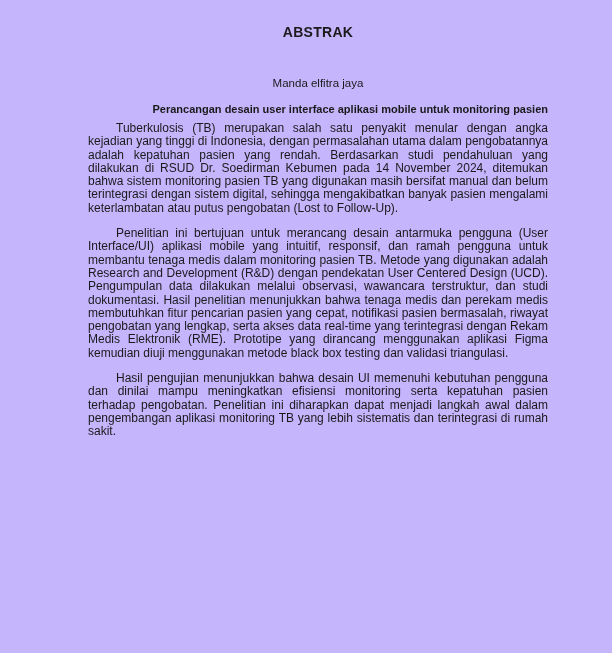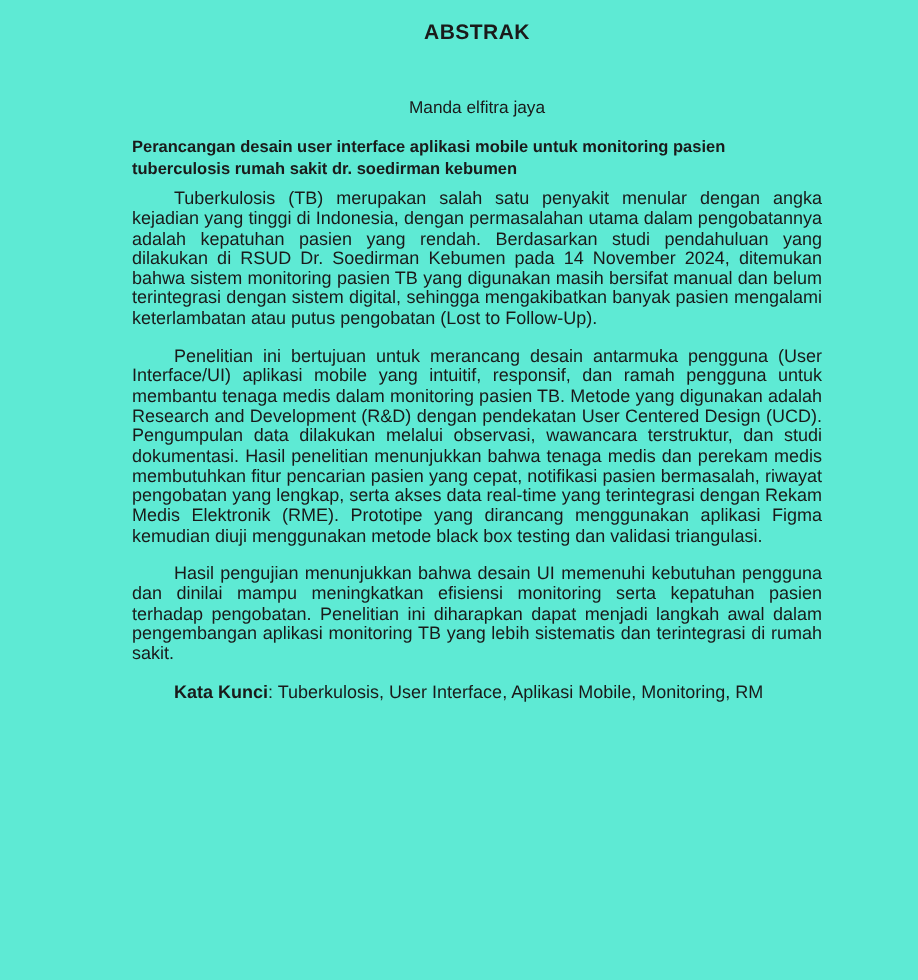--- a/index.html
+++ b/index.html
@@ -4,25 +4,25 @@
 <style>
   html, body {
     margin: 0;
     padding: 0;
     background: #ffffff;
   }
   .page {
     position: relative;
     width: 612px;
     height: 653px;
-    background: #5eead4;
+    background: #c4b5fd;
     color: #1a1a1a;
     font-family: "Liberation Sans", "DejaVu Sans", sans-serif;
     box-sizing: border-box;
-    padding: 13px 64px 0 88px;
+    padding: 24px 64px 0 88px;
     overflow: hidden;
   }
   .abstract-heading {
     font-size: 14px;
     line-height: 16px;
     font-weight: bold;
     text-align: center;
     letter-spacing: 0.3px;
     margin: 0;
   }
@@ -36,21 +36,21 @@
     margin-top: 9px;
     font-size: 11.5px;
     line-height: 13px;
     text-align: center;
   }
   .thesis-title {
     margin-top: 12px;
     font-size: 11px;
     line-height: 15px;
     font-weight: bold;
-    text-align: left;
+    text-align: right;
   }
   .body-text {
     margin-top: 5px;
   }
   .body-text p {
     margin: 0 0 12px 0;
     font-size: 12px;
     line-height: 13.3px;
     text-align: justify;
     text-indent: 28px;
@@ -72,30 +72,26 @@
 
 <div class="page">
 
   <h1 class="abstract-heading">ABSTRAK</h1>
 
   <div class="author-name">Manda elfitra jaya</div>
 
 
   <div class="thesis-title">
     <div>Perancangan desain user interface aplikasi mobile untuk monitoring pasien</div>
-    <div>tuberculosis rumah sakit dr. soedirman kebumen</div>
   </div>
 
   <div class="body-text">
 
     <p><span class="seg-i">Tuberkulosis</span><span> (TB) merupakan salah satu penyakit menular dengan angka kejadian yang tinggi di Indonesia, dengan permasalahan utama dalam pengobatannya adalah kepatuhan pasien yang rendah. Berdasarkan studi pendahuluan yang dilakukan di RSUD Dr. Soedirman Kebumen pada 14 November 2024, ditemukan bahwa sistem monitoring pasien TB yang digunakan masih bersifat manual dan belum terintegrasi dengan sistem digital, sehingga mengakibatkan banyak pasien mengalami keterlambatan atau putus pengobatan (</span><span class="seg-i">Lost to Follow-Up</span><span>).</span></p>
 
     <p><span>Penelitian ini bertujuan untuk merancang desain antarmuka pengguna (</span><span class="seg-i">User Interface</span><span>/UI) aplikasi mobile yang intuitif, responsif, dan ramah pengguna untuk membantu tenaga medis dalam monitoring pasien TB. Metode yang digunakan adalah </span><span class="seg-i">Research and Development</span><span> (R&amp;D) dengan pendekatan </span><span class="seg-i">User Centered Design</span><span> (UCD). Pengumpulan data dilakukan melalui observasi, wawancara terstruktur, dan studi dokumentasi. Hasil penelitian menunjukkan bahwa tenaga medis dan perekam medis membutuhkan fitur pencarian pasien yang cepat, notifikasi pasien bermasalah, riwayat pengobatan yang lengkap, serta akses data real-time yang terintegrasi dengan Rekam Medis Elektronik (RME). Prototipe yang dirancang menggunakan aplikasi Figma kemudian diuji menggunakan metode black box testing dan validasi triangulasi.</span></p>
 
     <p><span>Hasil pengujian menunjukkan bahwa desain UI memenuhi kebutuhan pengguna dan dinilai mampu meningkatkan efisiensi monitoring serta kepatuhan pasien terhadap pengobatan. Penelitian ini diharapkan dapat menjadi langkah awal dalam pengembangan aplikasi monitoring TB yang lebih sistematis dan terintegrasi di rumah sakit.</span></p>
 
-    <p class="keywords-line">
-      <span class="kw-label">Kata Kunci</span><span><span>: Tuberkulosis, </span><span class="seg-i">User Interface</span><span>, Aplikasi Mobile, Monitoring, RM</span></span>
-    </p>
 
   </div>
 
 </div>
 
 </body></html>

